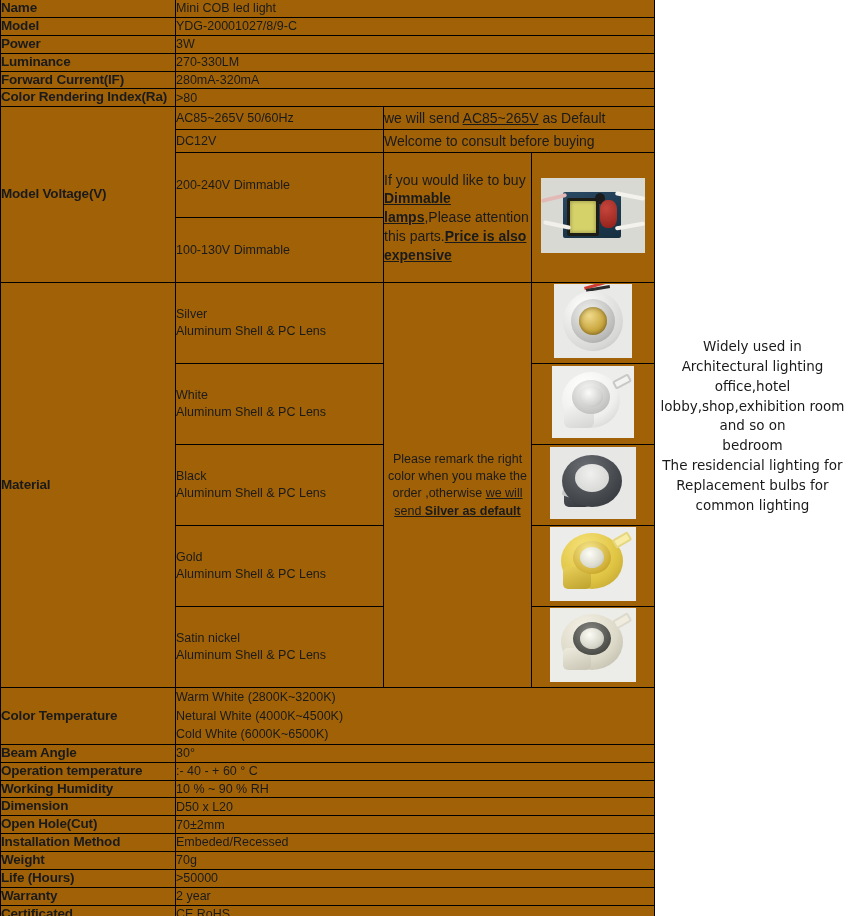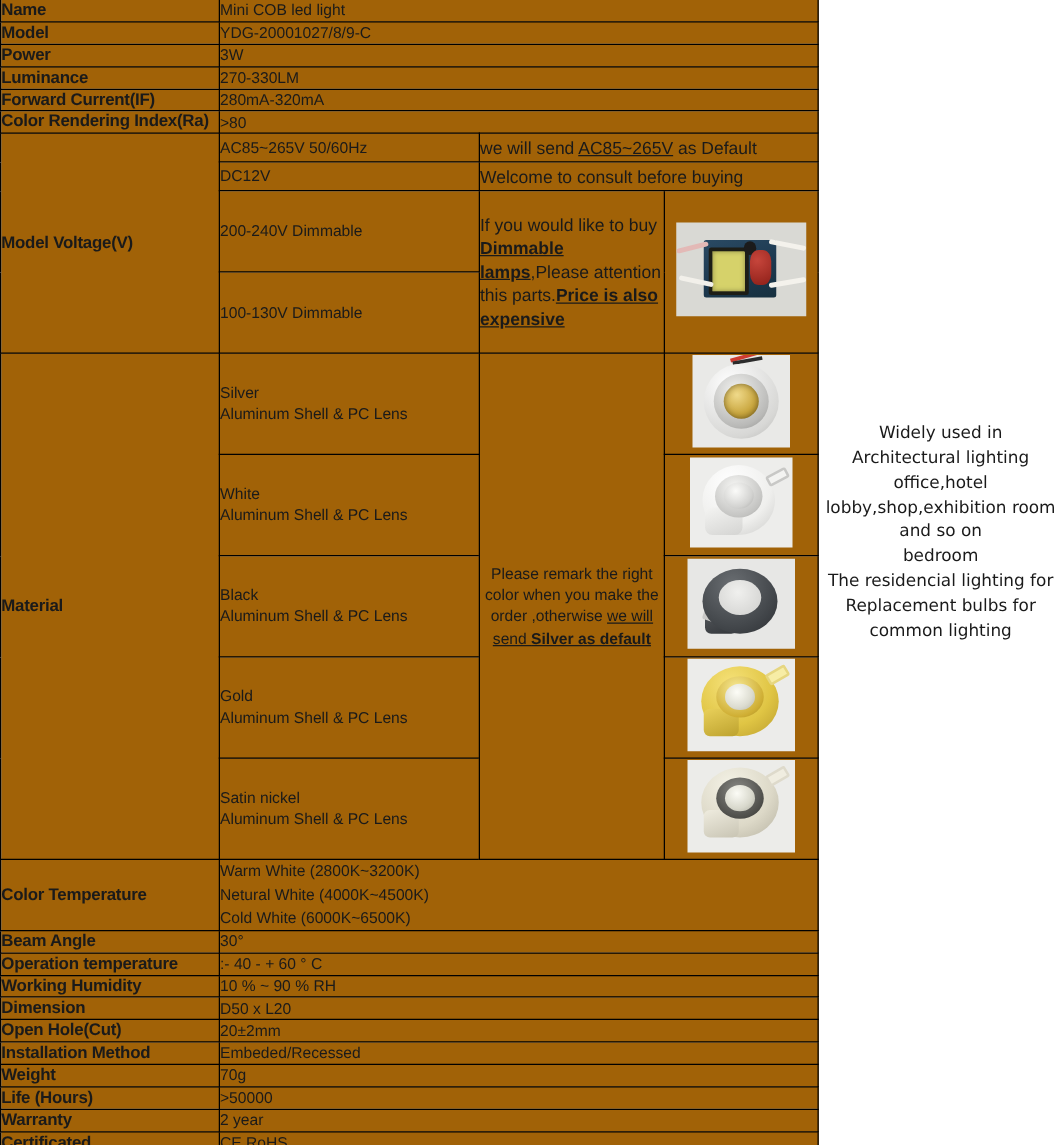--- a/index.html
+++ b/index.html
@@ -320,21 +320,21 @@
       <tr>
         <td class="lbl">Working Humidity</td>
         <td class="val" colspan="3">10 % ~ 90 % RH</td>
       </tr>
       <tr>
         <td class="lbl">Dimension</td>
         <td class="val" colspan="3">D50 x L20</td>
       </tr>
       <tr>
         <td class="lbl">Open Hole(Cut)</td>
-        <td class="val" colspan="3">20±2mm</td>
+        <td class="val" colspan="3">70±2mm</td>
       </tr>
       <tr>
         <td class="lbl">Installation Method</td>
         <td class="val" colspan="3">Embeded/Recessed</td>
       </tr>
       <tr>
         <td class="lbl">Weight</td>
         <td class="val" colspan="3">70g</td>
       </tr>
       <tr>

